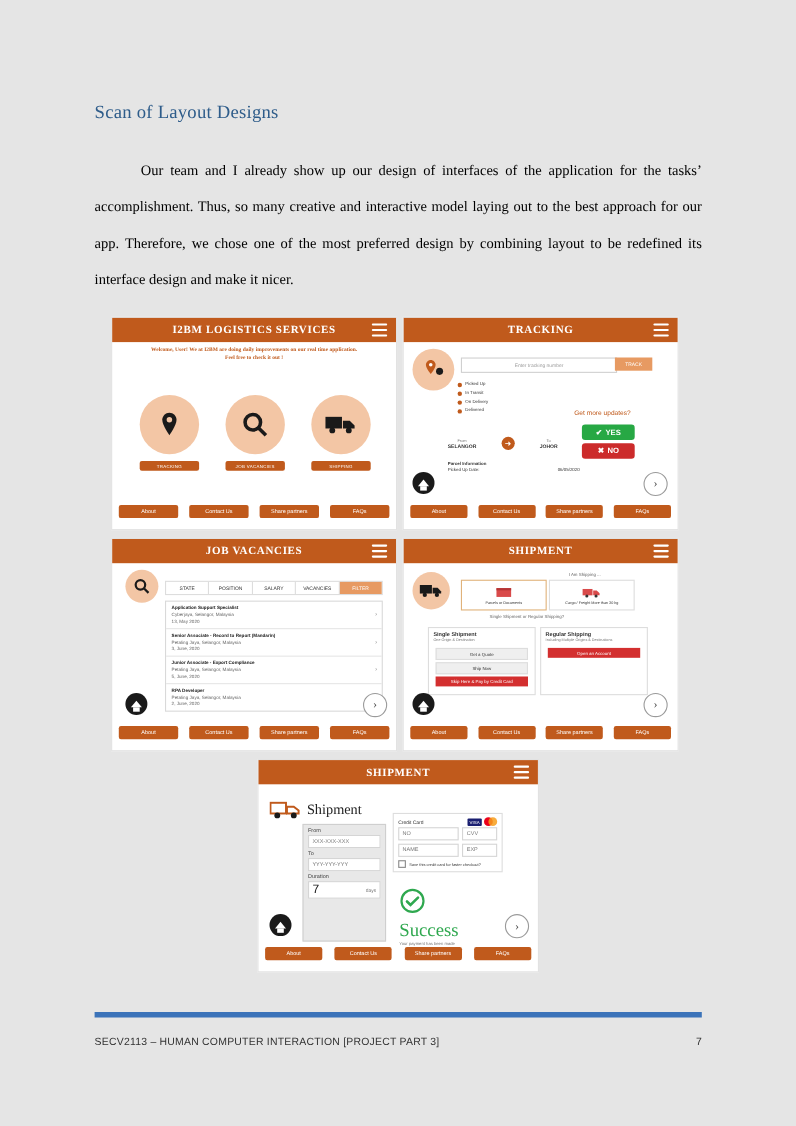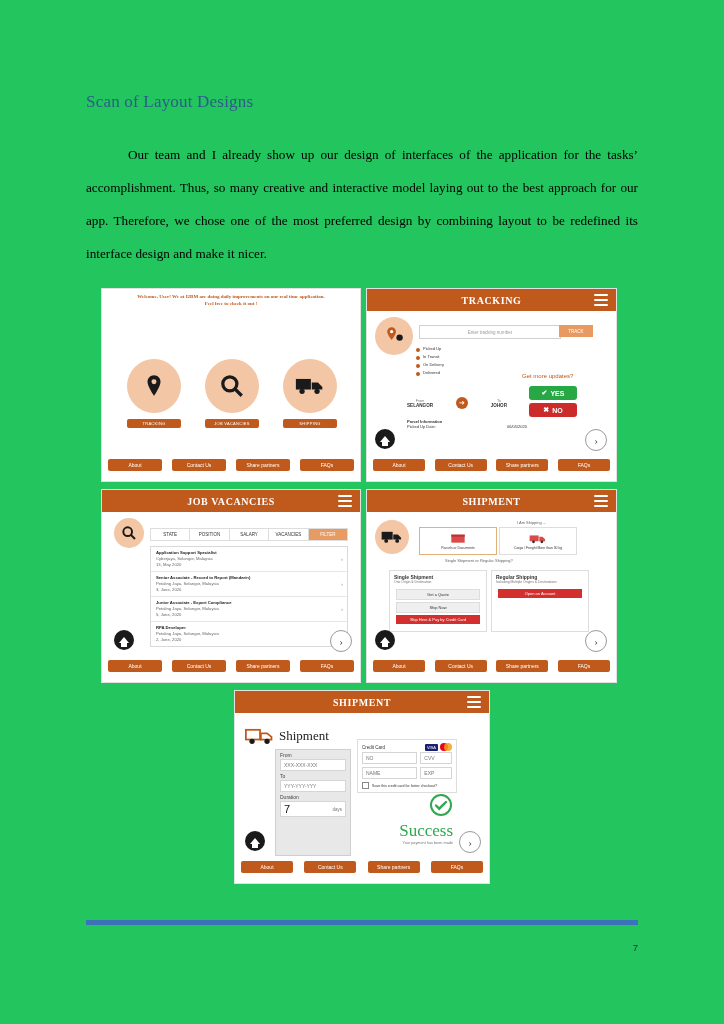--- a/index.html
+++ b/index.html
@@ -10,21 +10,21 @@
   body {
     width: 724px;
     height: 1024px;
     position: relative;
     font-family: "Liberation Serif", serif;
     overflow: hidden;
   }
   .page {
     position: absolute;
     inset: 0;
-    background: #22c55e;
+    background: #e5e5e5;
   }
   .doc-title {
     position: absolute;
     left: 86px;
     top: 92px;
     font-family: "Liberation Serif", serif;
     font-size: 17px;
     color: #2e5c8a;
     letter-spacing: 0.2px;
   }
@@ -338,20 +338,29 @@
 </style>
 </head>
 <body>
 
 <div class="page">
 
   <div class="doc-title">Scan of Layout Designs</div>
   <div class="body-text">Our team and I already show up our design of interfaces of the application for the tasks’ accomplishment. Thus, so many creative and interactive model laying out to the best approach for our app. Therefore, we chose one of the most preferred design by combining layout to be redefined its interface design and make it nicer.</div>
 
   <div class="mock" style="left:101px; top:288px; width:258px; height:192px; border:1px solid #e2e2e2;">
+    <div class="bar">
+      <span class="person"><span class="head"></span><span class="body"></span></span>
+      <span>I2BM LOGISTICS SERVICES</span>
+      <span class="burger">
+          <i></i>
+          <i></i>
+          <i></i>
+        </span>
+    </div>
     <div class="sub-welcome">Welcome, User! We at I2BM are doing daily improvements on our real time application.</div>
     <div class="sub-welcome" style="padding-top:0">Feel free to check it out !</div>
 
     <div style="position:absolute; left:25px; top:70px; width:54px;">
       <div class="circle-ico" style="width:54px;height:54px;">
         <svg width="26" height="26" viewBox="0 0 24 24">
             <path d="M12 2c-3.3 0-6 2.7-6 6 0 4.5 6 13 6 13s6-8.5 6-13c0-3.3-2.7-6-6-6z" fill="#1a1a1a"></path>
             <circle cx="12" cy="8" r="2.3" fill="#f3c6a5"></circle>
           </svg>
       </div>
@@ -642,21 +651,21 @@
       <div style="display:flex; gap:3px; padding:3px 4px 0;">
         <div class="form-input" style="margin:0; flex:2;">NAME</div>
         <div class="form-input" style="margin:0; flex:1;">EXP</div>
       </div>
       <div style="display:flex; align-items:center; padding:3px 4px;">
         <span style="width:5px; height:5px; border:1px solid #888; display:inline-block; margin-right:3px; background:#fff;"></span>
         <span class="small-lbl" style="font-size:3.6px;">Save this credit card for faster checkout?</span>
       </div>
     </div>
 
-    <div style="position:absolute; left:128px; top:102px; width:90px; text-align:right;">
+    <div style="position:absolute; left:128px; top:116px; width:90px; text-align:left;">
       <svg width="24" height="24" viewBox="0 0 24 24">
           <circle cx="12" cy="12" r="10" fill="none" stroke="#2fa84f" stroke-width="2"></circle>
           <path d="M7 12.5l3.2 3.2L17 9" fill="none" stroke="#2fa84f" stroke-width="2.4" stroke-linecap="round"></path>
         </svg>
       <div class="success-text">Success</div>
       <div class="small-lbl" style="font-size:3.8px; color:#777;">Your payment has been made</div>
     </div>
 
     <div class="home-circle" style="left:10px; top:140px;">
         <span class="hg"></span>
@@ -665,15 +674,16 @@
 
     <div class="footer-row" style="top:170px;">
       <div class="footer-btn" style="width:52px;">About</div>
       <div class="footer-btn" style="width:52px;">Contact Us</div>
       <div class="footer-btn" style="width:52px;">Share partners</div>
       <div class="footer-btn" style="width:52px;">FAQs</div>
     </div>
   </div>
 
   <div class="footer-rule"></div>
+  <div class="footer-text">SECV2113 – HUMAN COMPUTER INTERACTION [PROJECT PART 3]</div>
   <div class="footer-page">7</div>
 
 </div>
 
 </body></html>

